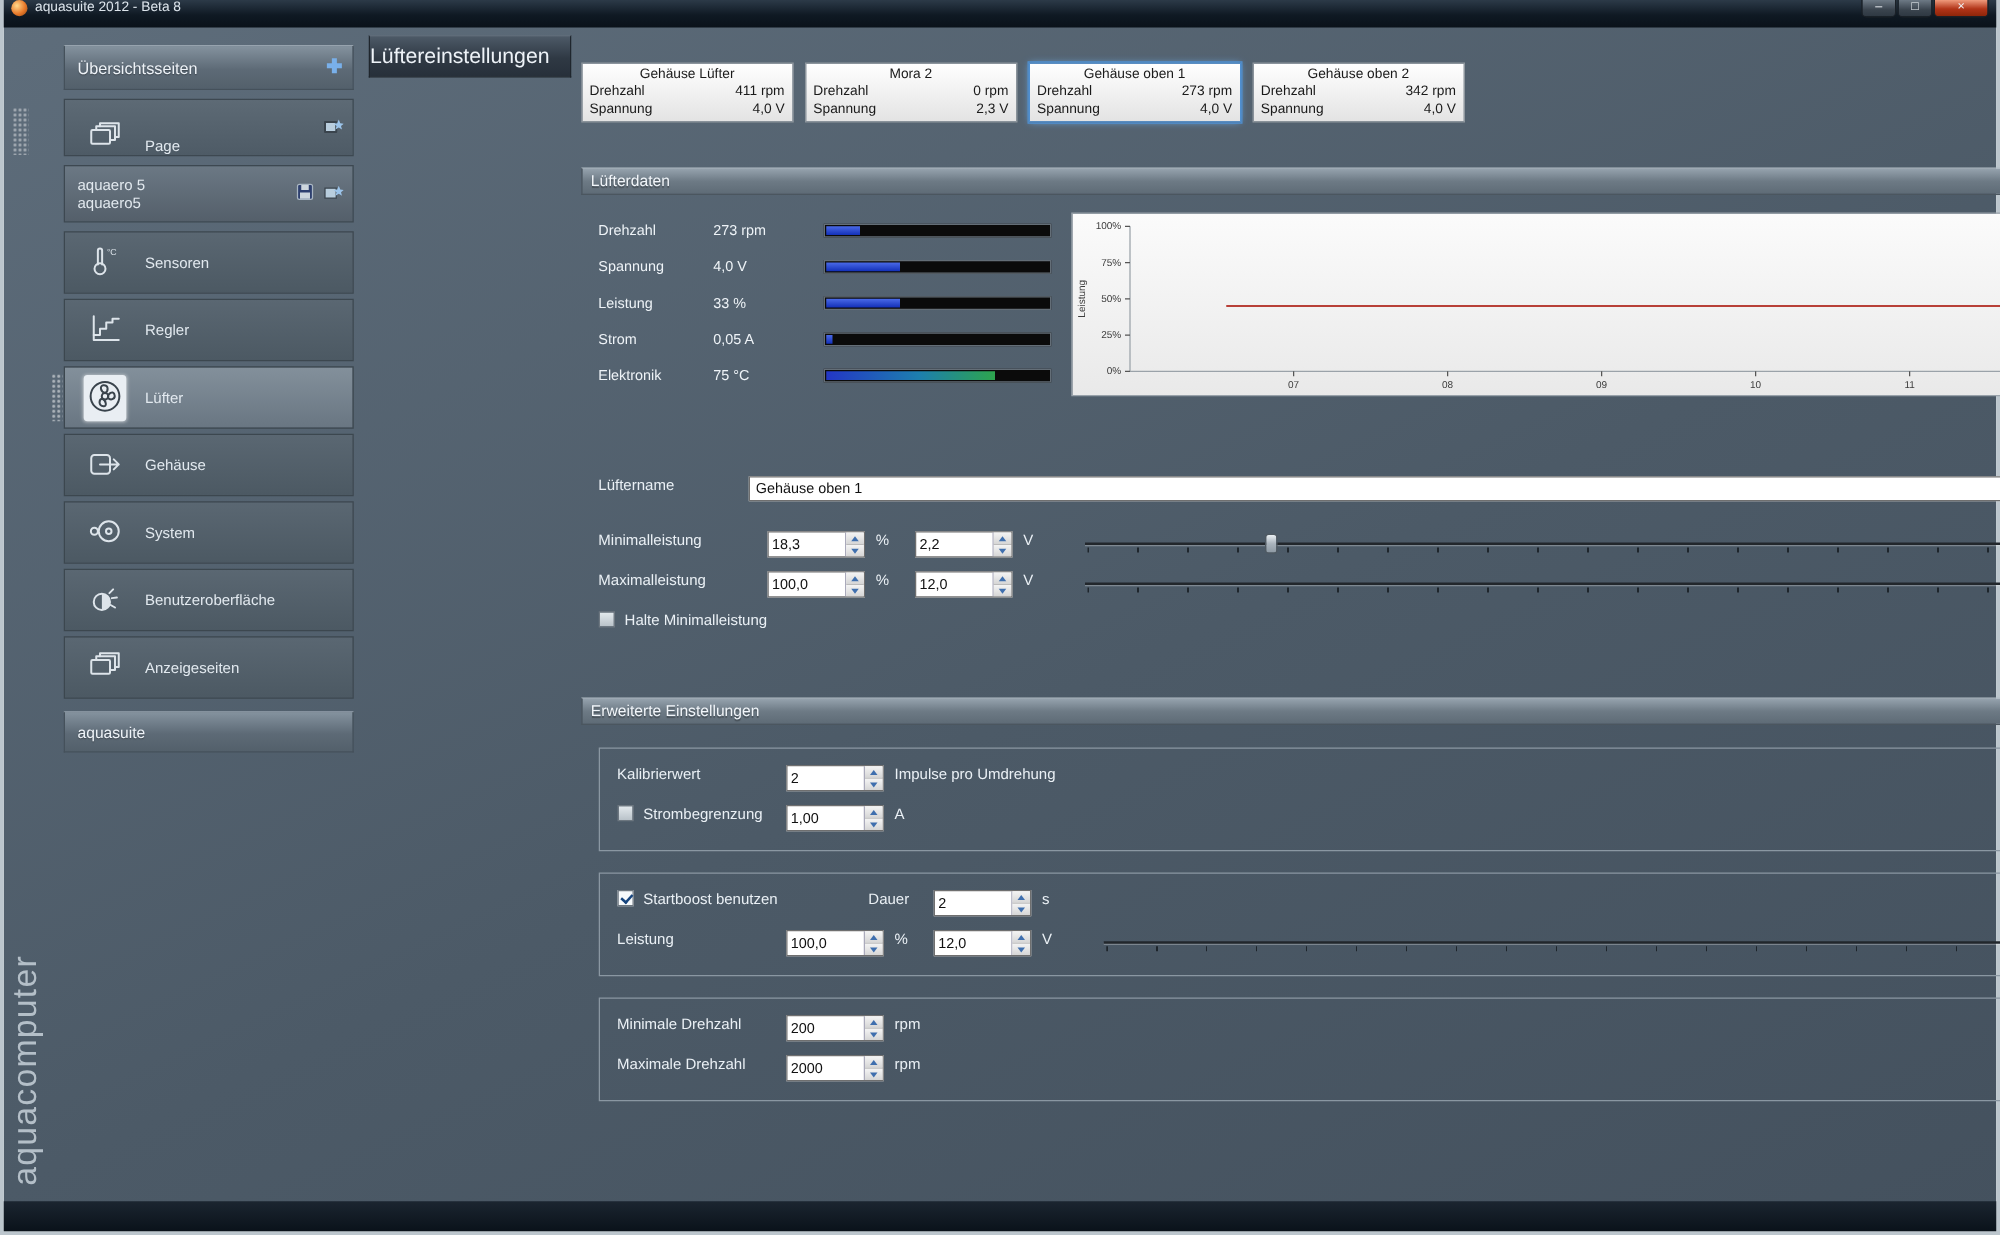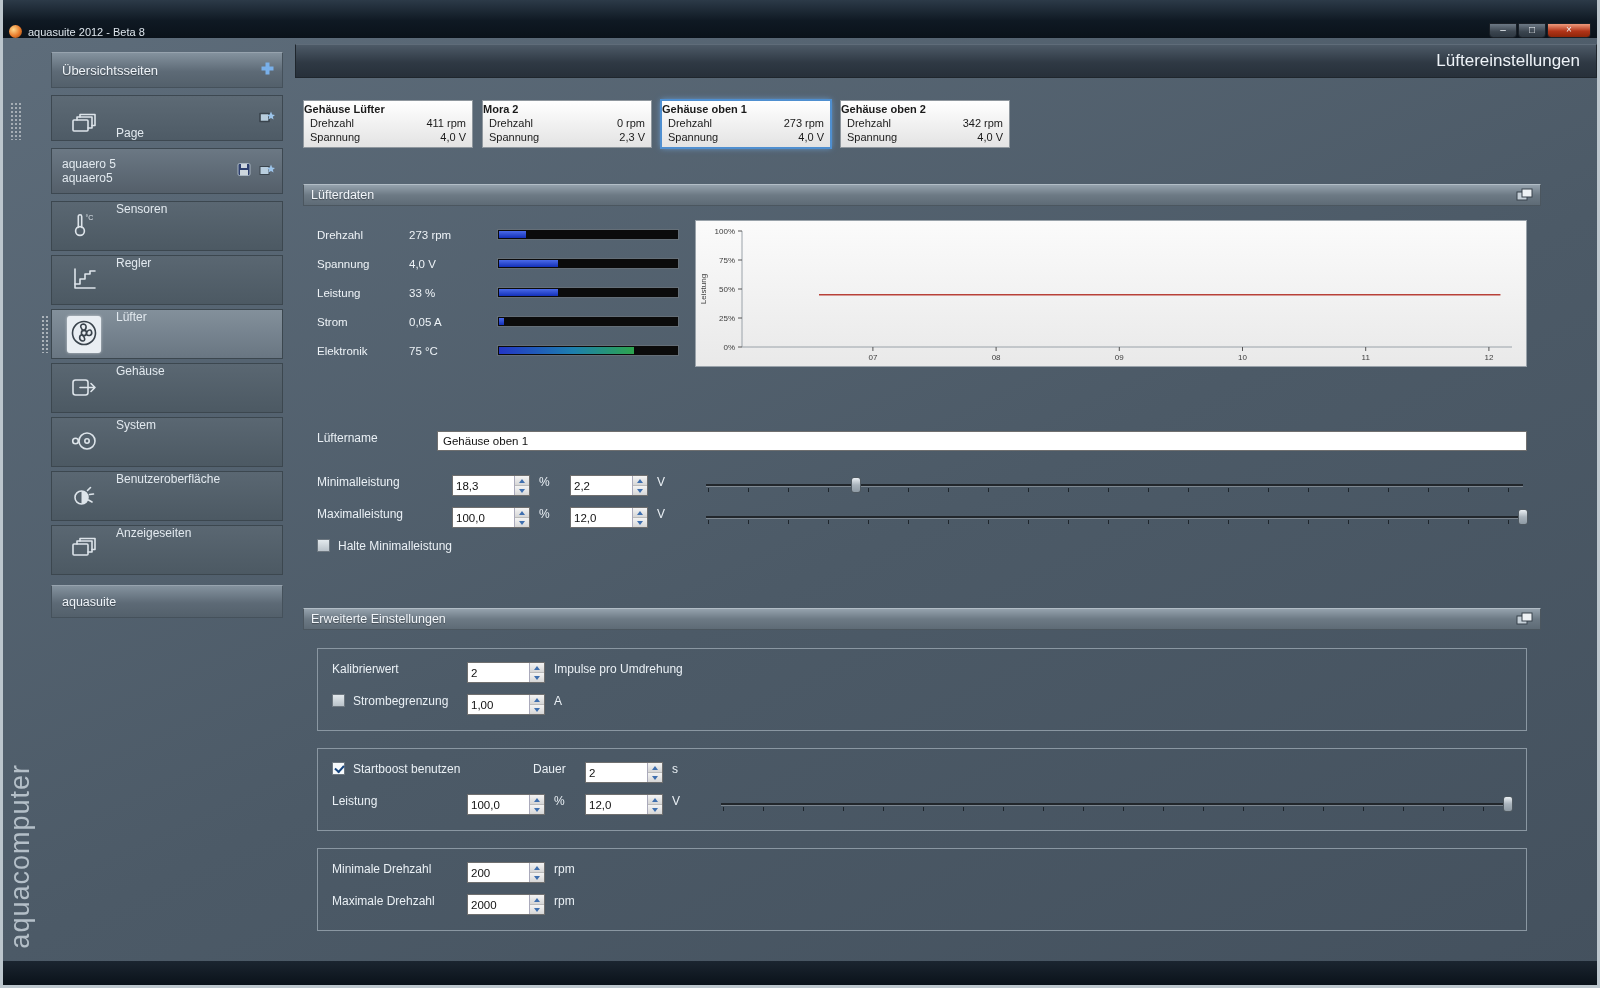--- a/index.html
+++ b/index.html
@@ -1,52 +1,52 @@
 <!DOCTYPE html>
 <html><head>
 <meta charset="utf-8">
 <style>
 *{margin:0;padding:0;box-sizing:border-box}
 html,body{width:1600px;height:988px;overflow:hidden;font-family:"Liberation Sans",sans-serif}
 .win{width:1600px;height:988px;display:flex;flex-direction:column;border:3px solid #bcc6cd;border-top:none;background:linear-gradient(155deg,#5e6d7b,#4c5a67 55%,#44515e)}
-.titlebar{height:38px;flex:0 0 auto;background:linear-gradient(#2c3a48,#0f1923 55%,#0a121a);display:flex;align-items:flex-end;padding:0 6px}
+.titlebar{height:22px;flex:0 0 auto;background:linear-gradient(#2c3a48,#0f1923 55%,#0a121a);display:flex;align-items:flex-start;padding:0 6px}
 .applogo{width:13px;height:13px;border-radius:50%;background:radial-gradient(circle at 35% 35%,#ffd98c,#e8792a 55%,#8a4510);margin-right:6px;flex:0 0 auto}
 .ttext{color:#dde5ec;font-size:11px;flex:1}
 .winbtns{display:flex;gap:1px;margin-top:-1px}
 .winbtn{width:28px;height:15px;border-radius:0 0 4px 4px;background:linear-gradient(#6d7985,#3a444e 60%,#2e3842);border:1px solid #1a2027;color:#eef2f6;font-size:10px;line-height:12px;text-align:center;cursor:default}
 .winbtn.close{width:44px;background:linear-gradient(#ef9a7c,#b13418 55%,#8d2509)}
 .app{flex:1;display:flex;position:relative;min-height:0}
 
 .leftcol{width:286px;flex:0 0 auto;position:relative;padding:14px 6px 0 48px}
 .logotext{position:absolute;left:2px;bottom:12px;writing-mode:vertical-rl;transform:rotate(180deg);font-size:27px;color:#b4bfc8;letter-spacing:1px}
 .grip{position:absolute;left:7px;top:64px;width:13px;height:38px;background-image:radial-gradient(rgba(255,255,255,.45) 1px,transparent 1.3px);background-size:4px 4px}
 .sb-header{height:36px;background:linear-gradient(#84929e,#5d6a76 55%,#53606b);border:1px solid #45515b;border-top-color:#97a3ae;display:flex;align-items:center;color:#eef3f8;font-size:13px;padding:0 10px;margin-bottom:7px;position:relative;text-shadow:0 1px 1px rgba(0,0,0,.35)}
 .sb-header.small{height:33px;font-size:12.5px}
 .sb-row{position:relative;background:linear-gradient(#5d6a75,#4e5b66);border:1px solid #3d4851;margin-bottom:7px;display:flex;align-items:flex-end;color:#e2e9ef;font-size:12px}
 .pagerow{height:46px}
 .devhead{height:46px;background:linear-gradient(#68762f0,#56636e);flex-direction:column;align-items:flex-start;justify-content:center;padding-left:10px;background:linear-gradient(#6b7884,#545f6a)}
 .devhead div{line-height:14px;font-size:12px}
 .itemlist{margin-bottom:10px}
-.item{position:relative;height:50px;background:linear-gradient(#5a6772,#4c5963);border:1px solid #3c474f;margin-bottom:4px;display:flex;color:#e2e9ef;font-size:12px;cursor:default}
+.item{position:relative;height:50px;background:linear-gradient(#5a6772,#4c5963);border:1px solid #3c474f;margin-bottom:4px;display:flex;align-items:center;color:#e2e9ef;font-size:12px;cursor:default}
 .item .iconbox{width:64px;display:flex;justify-content:center;align-items:center;flex:0 0 auto}
 .item svg,.pagerow svg{stroke:#dde4ea;fill:none;stroke-width:1.6;stroke-linecap:round;stroke-linejoin:round}
 .item.selected{background:linear-gradient(#83909b,#697682)}
 .item.selected .iconbox .ibg{background:#e9eef3;border-radius:3px;padding:2px;box-shadow:0 0 3px rgba(255,255,255,.6)}
 .item.selected svg{stroke:#39434c}
 .item.selected::before{content:'';position:absolute;left:-11px;top:5px;bottom:5px;width:9px;background-image:radial-gradient(rgba(255,255,255,.5) 1px,transparent 1.3px);background-size:4px 4px}
 .rowicon{position:absolute;right:7px;top:50%;transform:translateY(-50%)}
 .rowicon2{position:absolute;right:30px;top:50%;transform:translateY(-50%)}
 
-.main{flex:1;display:flex;flex-direction:column;padding:6px 0 16px 6px;min-width:0}
+.main{flex:1;display:flex;flex-direction:row;padding:6px 0 16px 6px;min-width:0}
 .main-header{height:34px;flex:0 0 auto;background:linear-gradient(#4d5a67,#2f3944 55%,#27303a);border:1px solid #1f262d;border-top-color:#5f6c79;display:flex;align-items:center;justify-content:flex-end;padding-right:16px;color:#eef3f8;font-size:17px}
 .content{flex:1;padding:22px 56px 0 8px;min-height:0}
 .cards{display:flex;gap:9px;margin-bottom:36px}
 .card{width:170px;height:48px;background:linear-gradient(#ffffff,#e3e3e3);border:1px solid #8f979e;font-size:11px;color:#1a1a1a;cursor:default}
 .card.selected{border:1px solid #4f8fd0;outline:1px solid #4f8fd0;box-shadow:0 0 6px rgba(110,170,230,.9)}
-.cname{font-weight:bold;font-size:11px;margin:2px 0 1px}
+.cname{text-align:center;font-weight:normal;font-size:11px;margin:2px 0 1px}
 .crow{display:flex;justify-content:space-between;padding:0 6px;line-height:14px}
 .panel{margin-bottom:30px}
 .phead{height:22px;background:linear-gradient(#95a2ad,#6d7a85 50%,#5e6b76);border:1px solid #4b565f;border-top-color:#b2bdc6;display:flex;align-items:center;color:#f2f6fa;font-size:12.5px;padding:0 7px;text-shadow:0 1px 1px rgba(0,0,0,.35)}
 .phead .sp{flex:1}
 .pbody{padding:14px}
 
 .fdwrap{display:flex;align-items:flex-start}
 .fdrows{width:372px;flex:0 0 auto}
 .fdrow{display:flex;align-items:center;height:29px;color:#eef3f7;font-size:11.5px}
 .fdlbl{width:92px}

